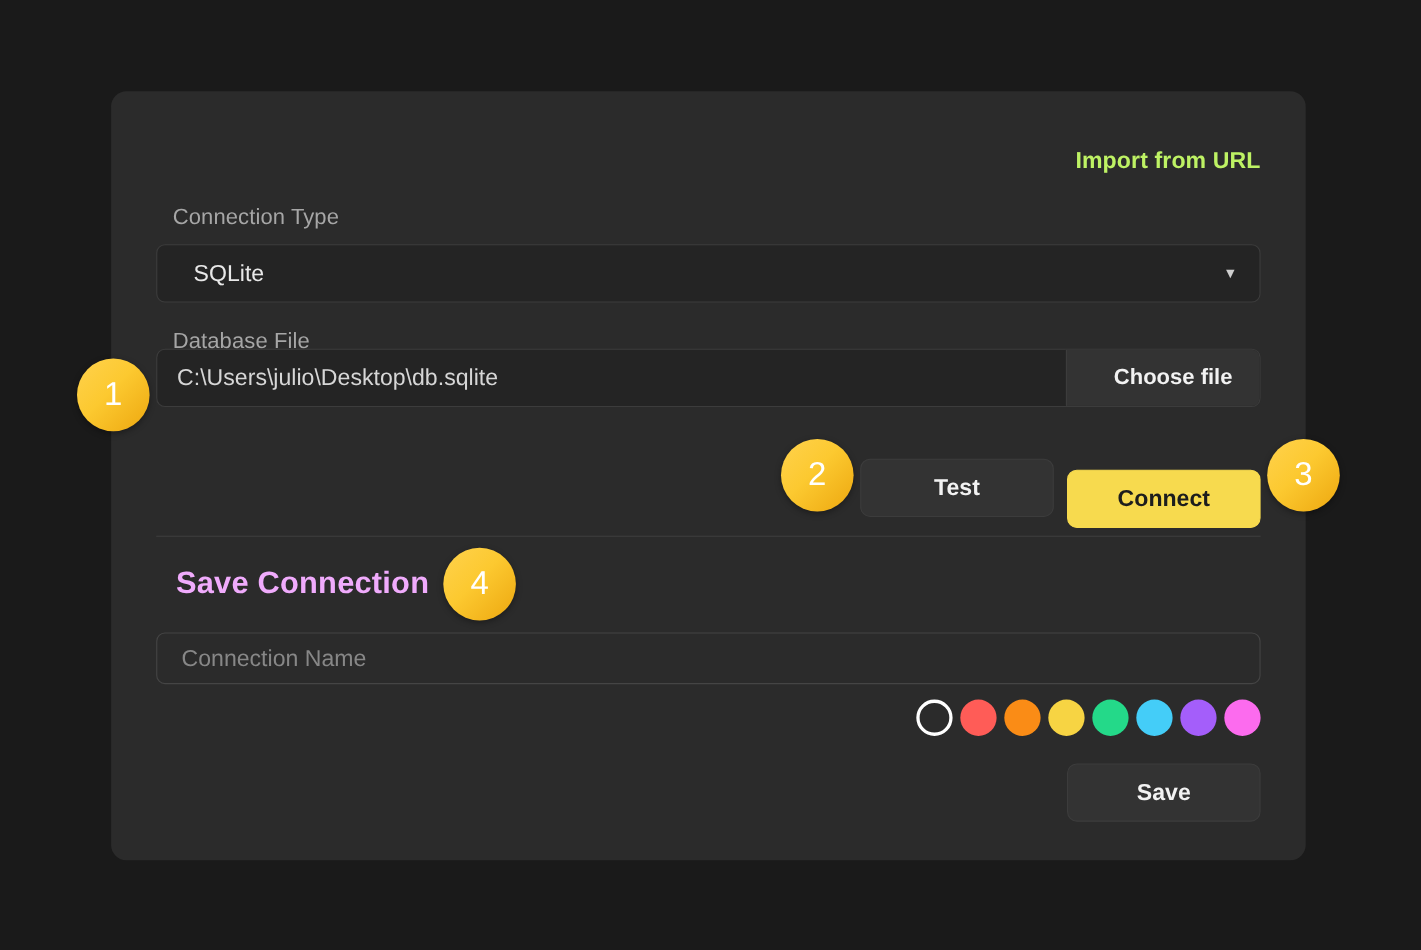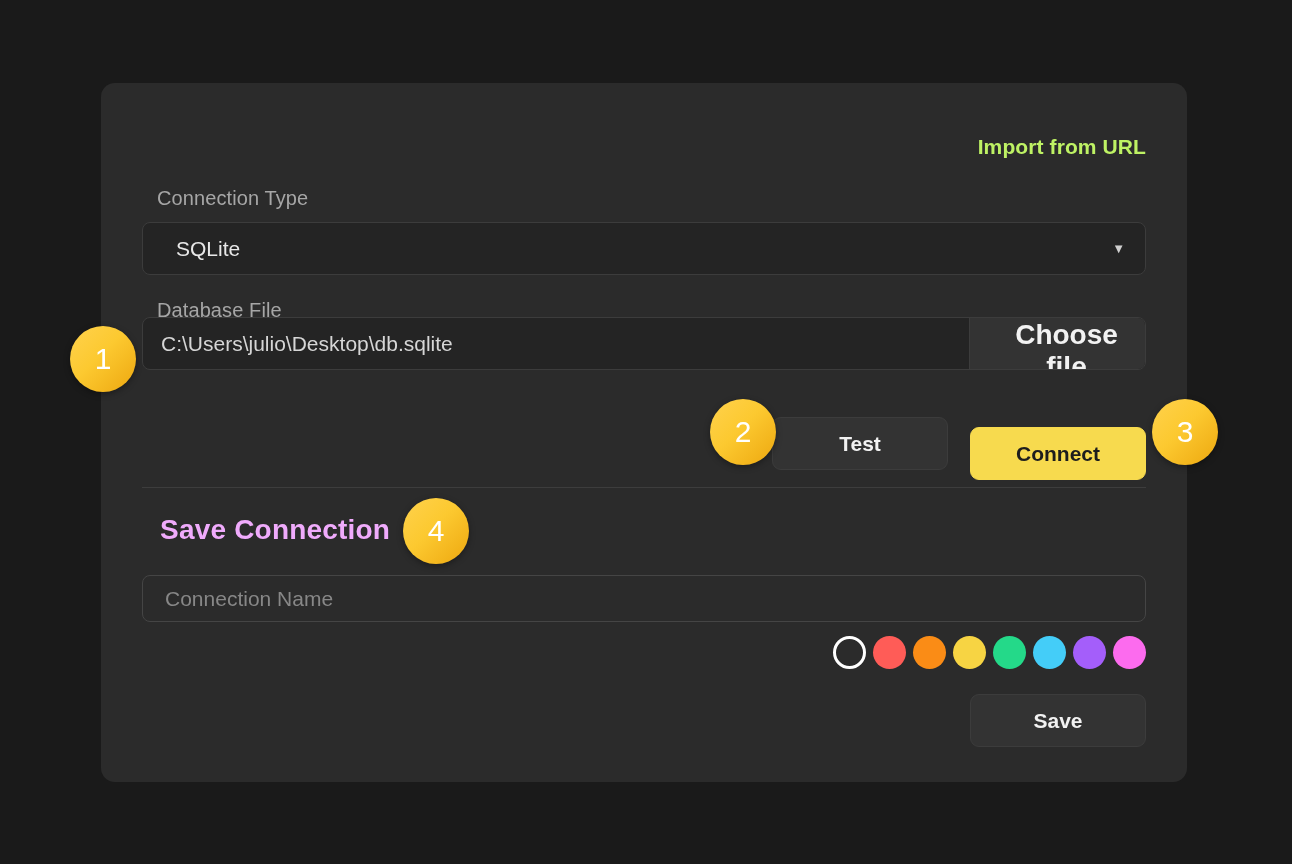--- a/index.html
+++ b/index.html
@@ -118,34 +118,34 @@
     padding: 0 18px;
     min-width: 0;
   }
   #choose-file-button {
     flex: 0 0 auto;
     width: 176px;
     background: #333333;
     border: none;
     border-left: 1px solid #3c3c3c;
     color: #f2f2f2;
-    font-size: 28px;
+    font-size: 20px;
     font-weight: bold;
     font-family: "Liberation Sans", sans-serif;
     cursor: pointer;
     padding-left: 24px;
   }
 
   
   #action-buttons {
     position: absolute;
     right: 0;
     top: 324px;
     display: flex;
-    gap: 22px;
+    gap: 12px;
     align-items: center;
   }
   .action-btn {
     height: 53px;
     border-radius: 9px;
     border: 1px solid #3c3c3c;
     background: #333333;
     color: #f2f2f2;
     font-size: 21px;
     font-weight: bold;

